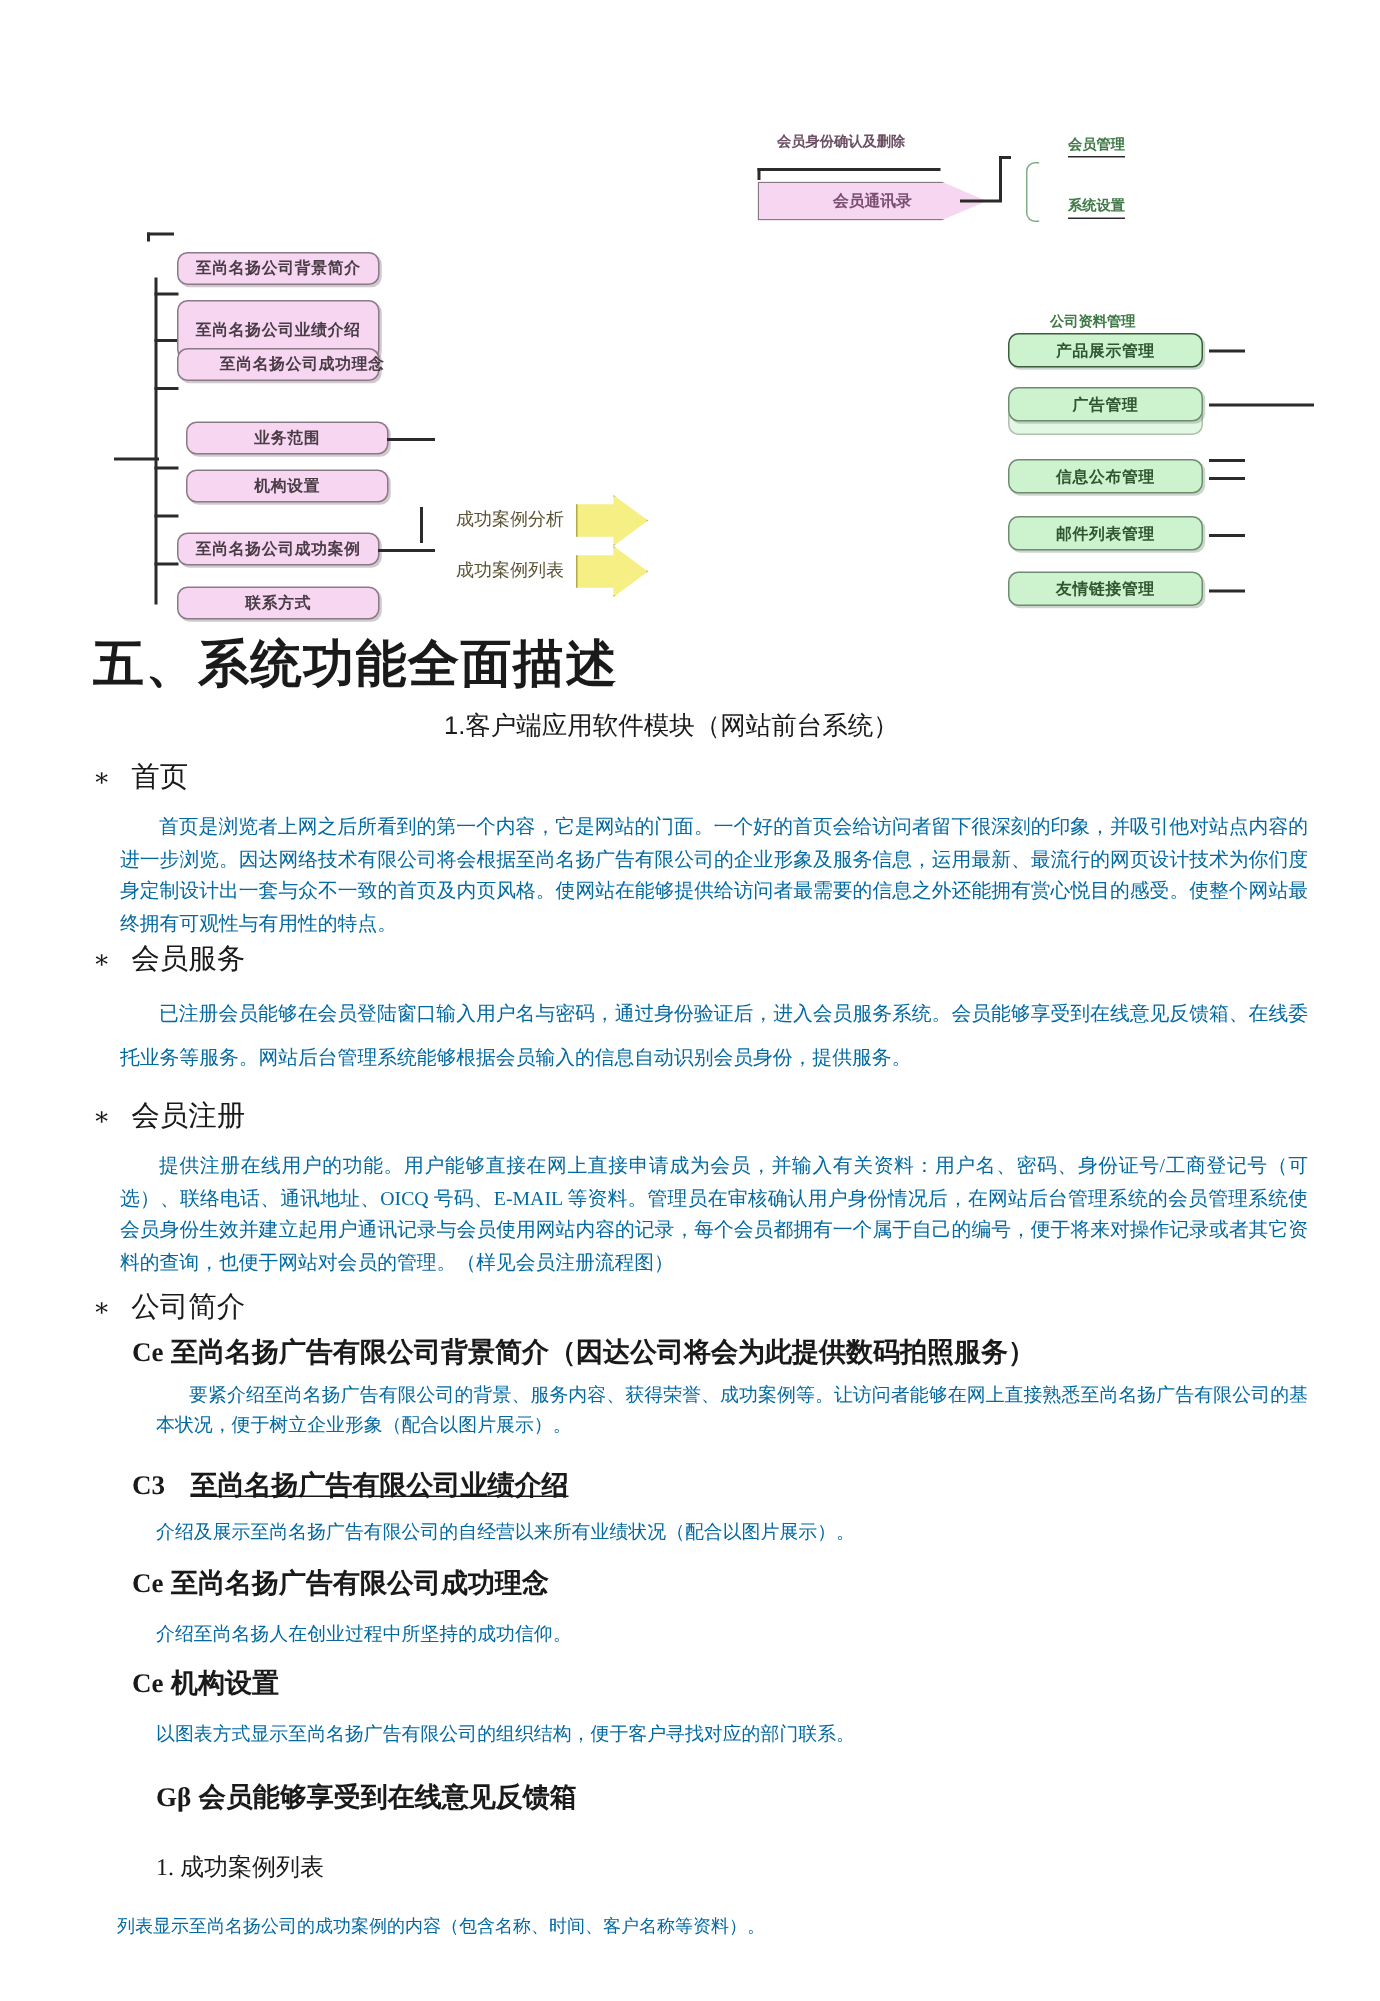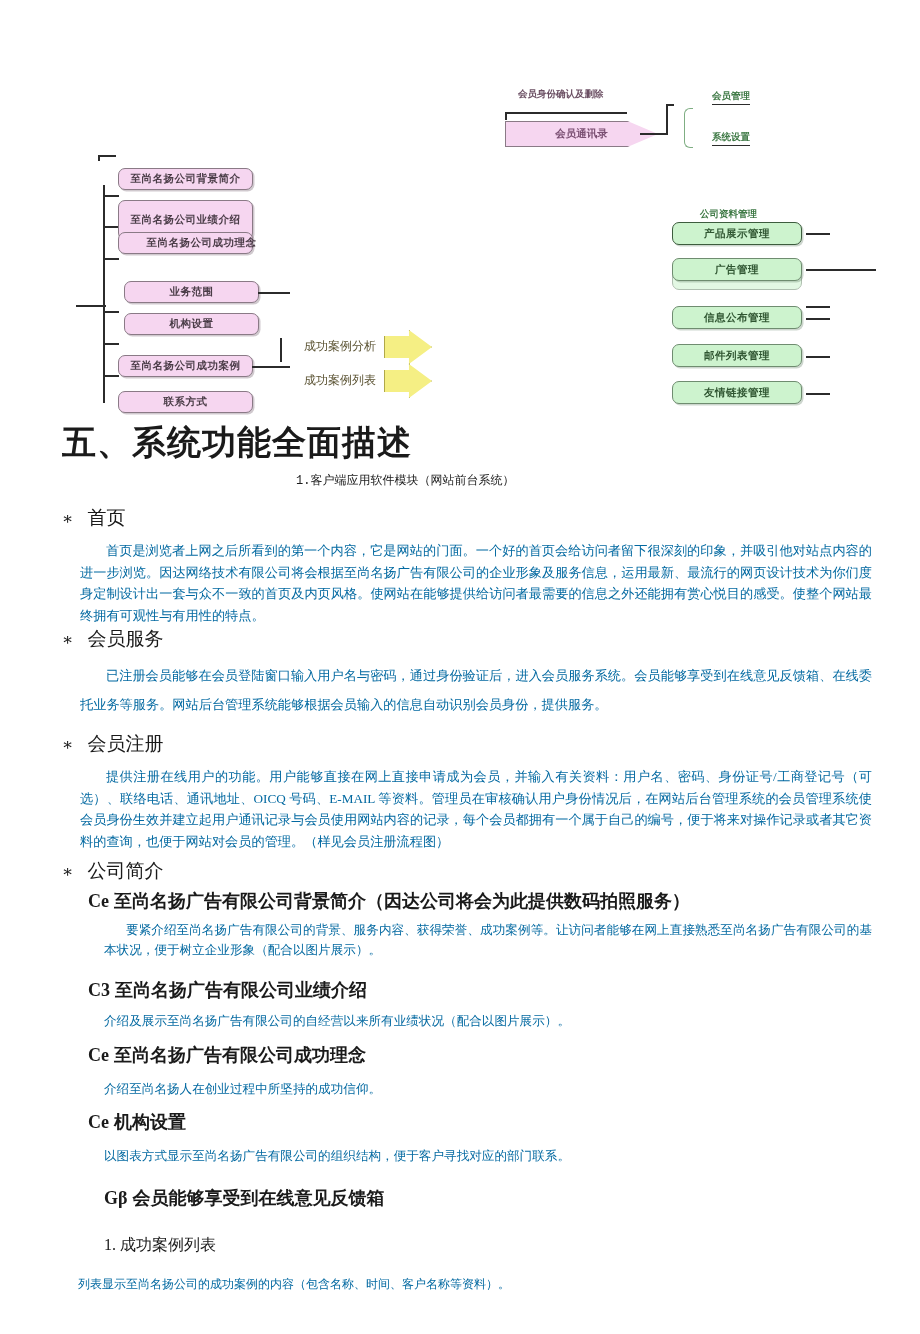--- a/index.html
+++ b/index.html
@@ -118,22 +118,22 @@
     position: absolute;
     left: 62px;
     font-size: 34px;
     font-weight: bold;
     letter-spacing: 1px;
     font-family: "Liberation Serif","DejaVu Serif",serif;
     white-space: nowrap;
   }
   .subtitle {
     position: absolute;
-    font-size: 12px;
-    font-family: Liberation Mono, monospace;
+    font-size: 17px;
+    font-family: Liberation Sans, sans-serif;
     white-space: nowrap;
   }
   .h2 {
     position: absolute;
     font-size: 19px;
     font-family: "Liberation Serif","DejaVu Serif",serif;
     white-space: nowrap;
   }
   .h2 .star {
     font-size: 17px;
@@ -268,21 +268,21 @@
   <div class="h2" style="left:62px; top:858px;">
     <span class="star">∗</span><span>公司简介</span>
   </div>
 
   <div class="h3" style="left:88px; top:889px;">
     <span>Ce</span><span style="margin-left:5px;">至尚名扬广告有限公司背景简介（因达公司将会为此提供数码拍照服务）</span>
   </div>
   <div class="para small" style="left:104px; top:920px; width:768px; text-indent:22px;">要紧介绍至尚名扬广告有限公司的背景、服务内容、获得荣誉、成功案例等。让访问者能够在网上直接熟悉至尚名扬广告有限公司的基本状况，便于树立企业形象（配合以图片展示）。</div>
 
   <div class="h3" style="left:88px; top:978px;">
-    <span>C3</span><span style="margin-left:5px;">至尚名扬广告有限公司业绩介绍</span>
+    <span>C3</span><span style="margin-left:17px;text-decoration:underline;">至尚名扬广告有限公司业绩介绍</span>
   </div>
   <div class="para small" style="left:104px; top:1011px; width:768px;">介绍及展示至尚名扬广告有限公司的自经营以来所有业绩状况（配合以图片展示）。</div>
 
   <div class="h3" style="left:88px; top:1043px;">
     <span>Ce</span><span style="margin-left:5px;">至尚名扬广告有限公司成功理念</span>
   </div>
   <div class="para small" style="left:104px; top:1079px; width:768px;">介绍至尚名扬人在创业过程中所坚持的成功信仰。</div>
 
   <div class="h3" style="left:88px; top:1110px;">
     <span>Ce</span><span style="margin-left:5px;">机构设置</span>

